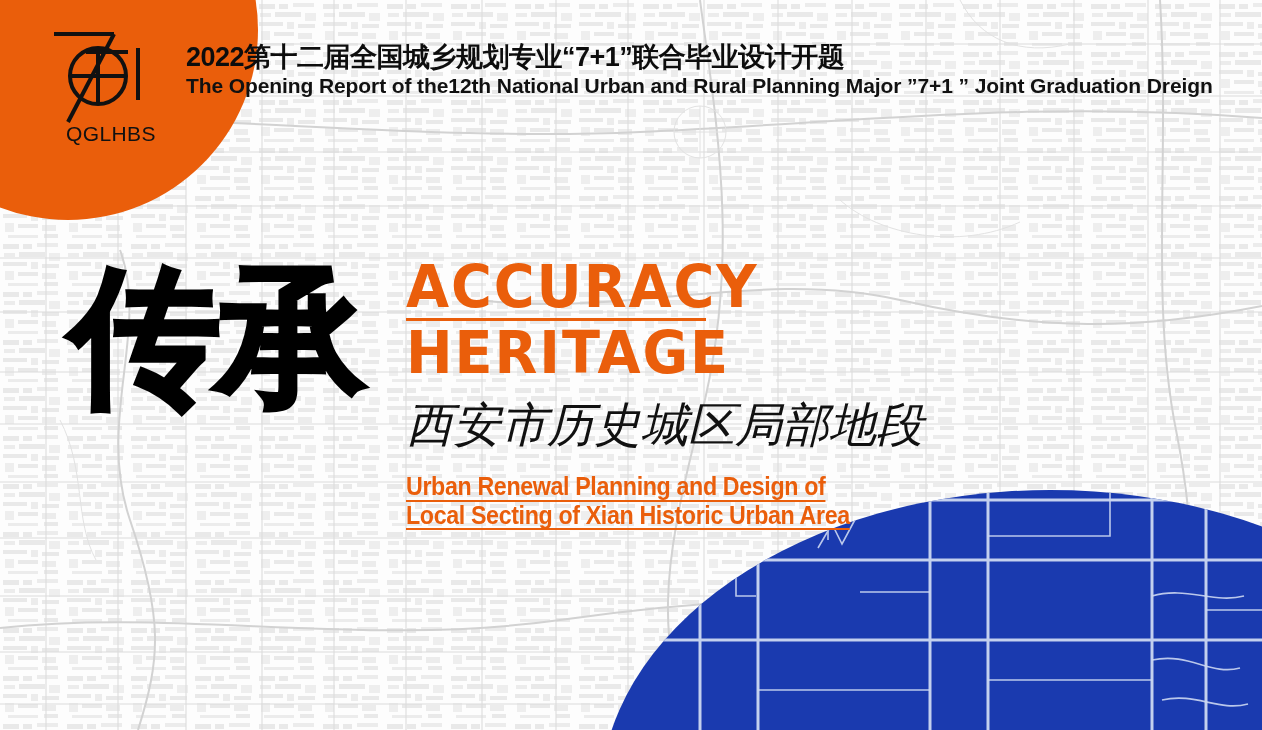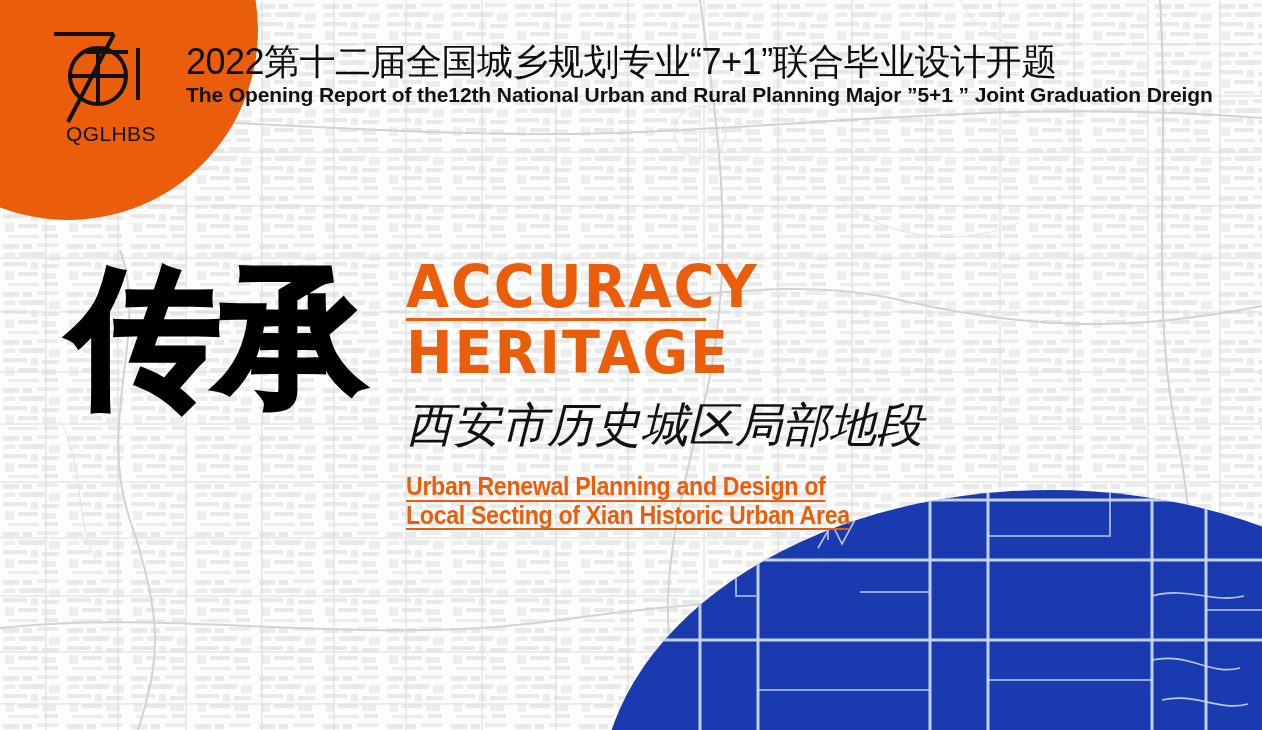--- a/index.html
+++ b/index.html
@@ -73,22 +73,22 @@
 
   
   #header {
     position: absolute;
     left: 186px;
     top: 44px;
     z-index: 3;
     white-space: nowrap;
   }
   #header-title-cn {
-    font-size: 36px;
-    font-weight: 400;
+    font-size: 27px;
+    font-weight: 700;
     color: #0d0d0d;
     letter-spacing: -0.5px;
     line-height: 1.02;
     font-family: "Liberation Sans", "DejaVu Sans", sans-serif;
   }
   #header-title-en {
     margin-top: 2px;
     font-size: 21px;
     font-weight: 700;
     color: #111;
@@ -287,21 +287,21 @@
         <path d="M56 30 V86"></path>
         <path d="M28 58 H84"></path>
         <path d="M96 30 V82"></path>
       </g>
     </svg>
     <div id="logo-wordmark">QGLHBS</div>
   </div>
 
   <div id="header">
     <div id="header-title-cn">2022第十二届全国城乡规划专业“7+1”联合毕业设计开题</div>
-    <div id="header-title-en">The Opening Report of  the12th National Urban and Rural Planning Major ”5+1 ” Joint Graduation Dreign</div>
+    <div id="header-title-en">The Opening Report of  the12th National Urban and Rural Planning Major ”7+1 ” Joint Graduation Dreign</div>
   </div>
 
   <div id="slogan">
     <div class="slogan-line" id="slogan-line-2">传承</div>
   </div>
 
   <div id="subject">
     <div class="accent-en">ACCURACY</div>
     <div class="accent-rule"></div>
     <div class="accent-en">HERITAGE</div>

